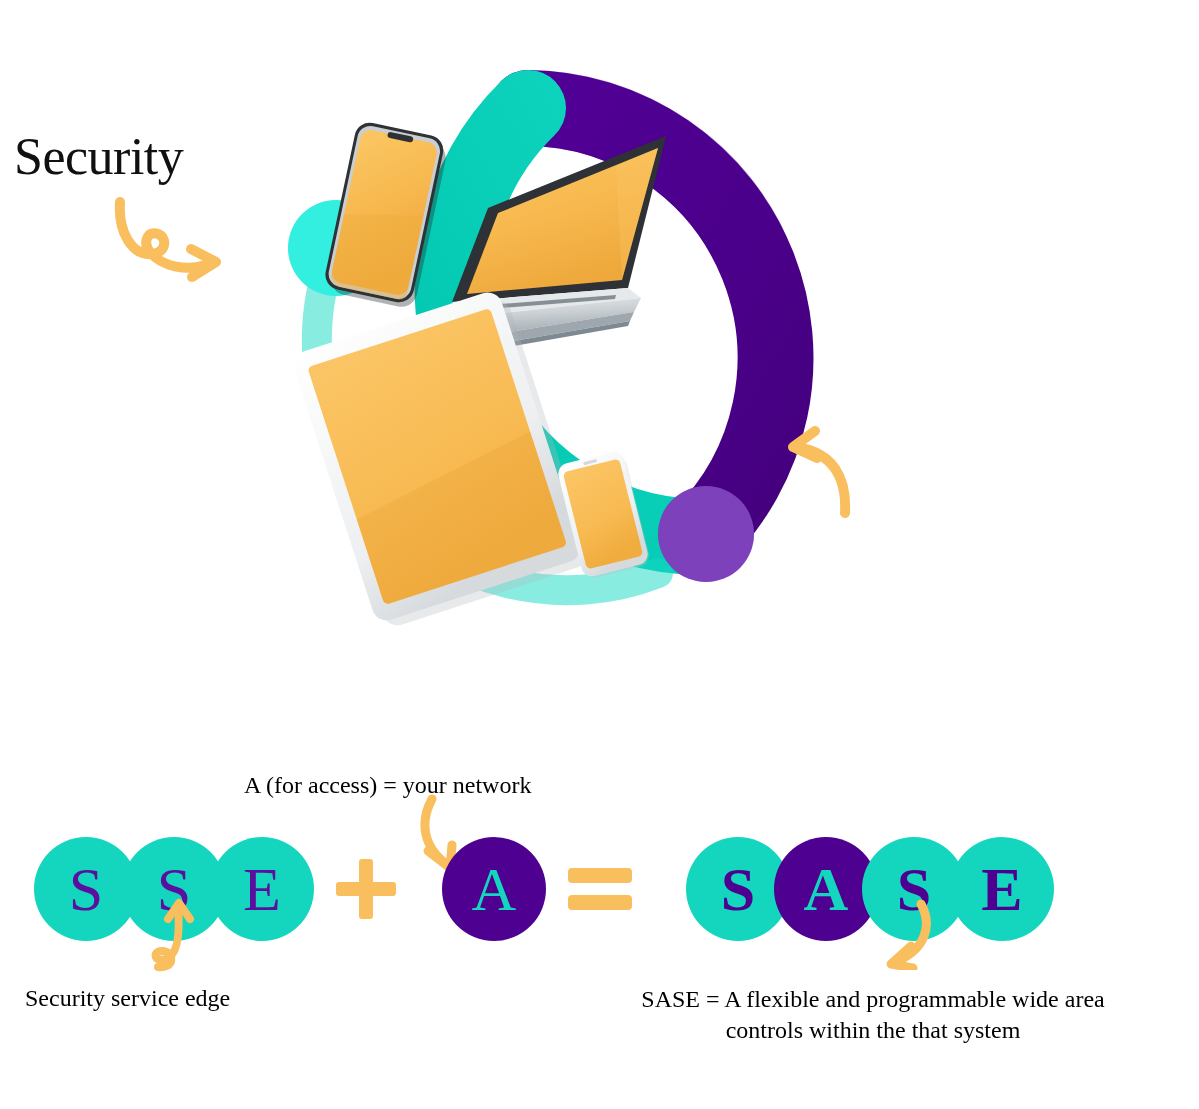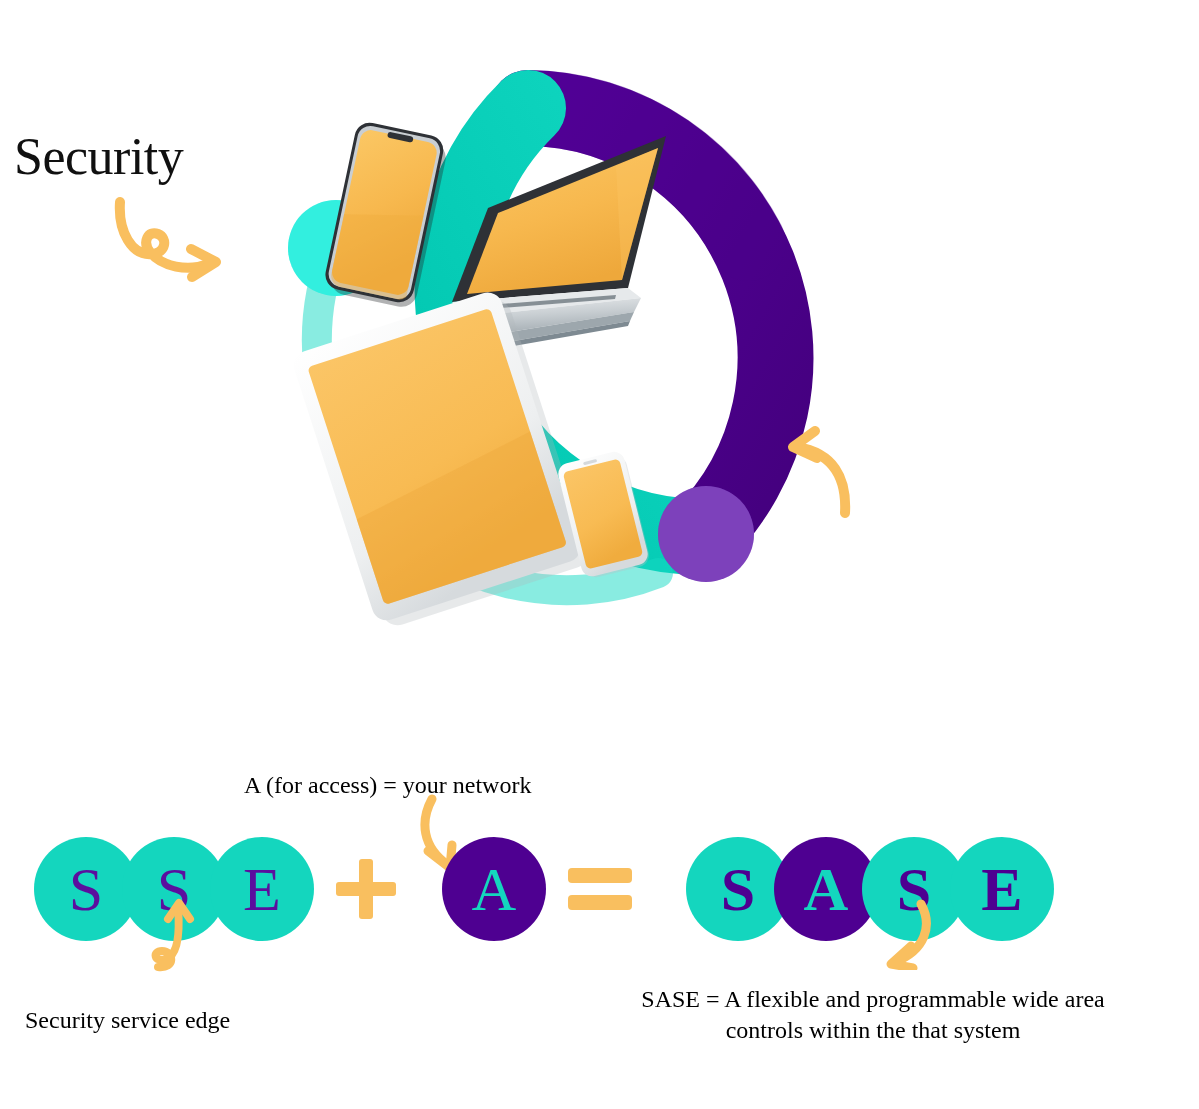--- a/index.html
+++ b/index.html
@@ -147,21 +147,20 @@
     height: 72px;
   }
 
   .caption-sse {
     position: absolute;
     left: 25px;
     top: 985px;
     font-size: 24px;
     line-height: 1.15;
     white-space: nowrap;
-    margin-top: 22px;
   }
   .caption-sase {
     position: absolute;
     left: 553px;
     top: 984px;
     width: 640px;
     font-size: 24px;
     line-height: 1.3;
     text-align: center;
   }

